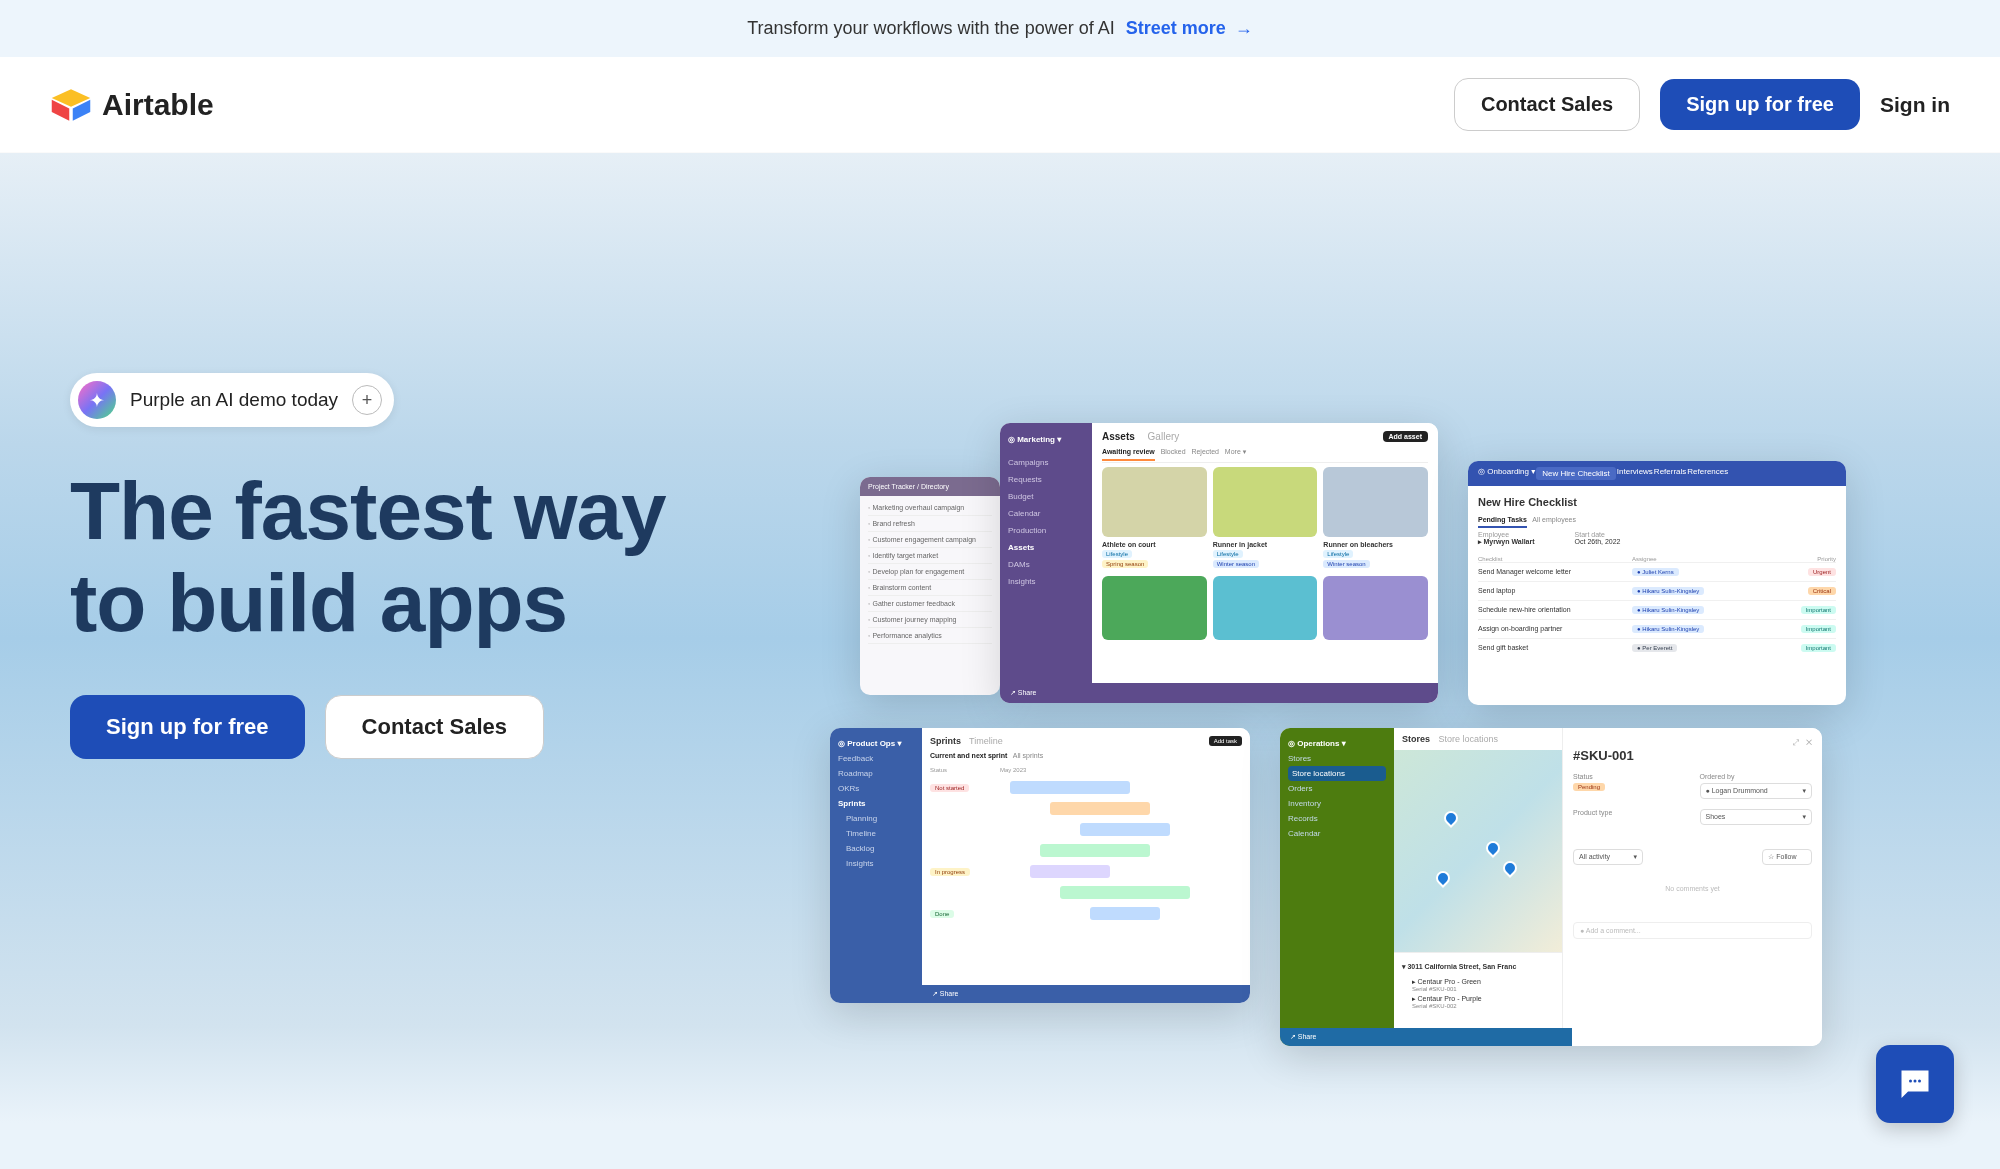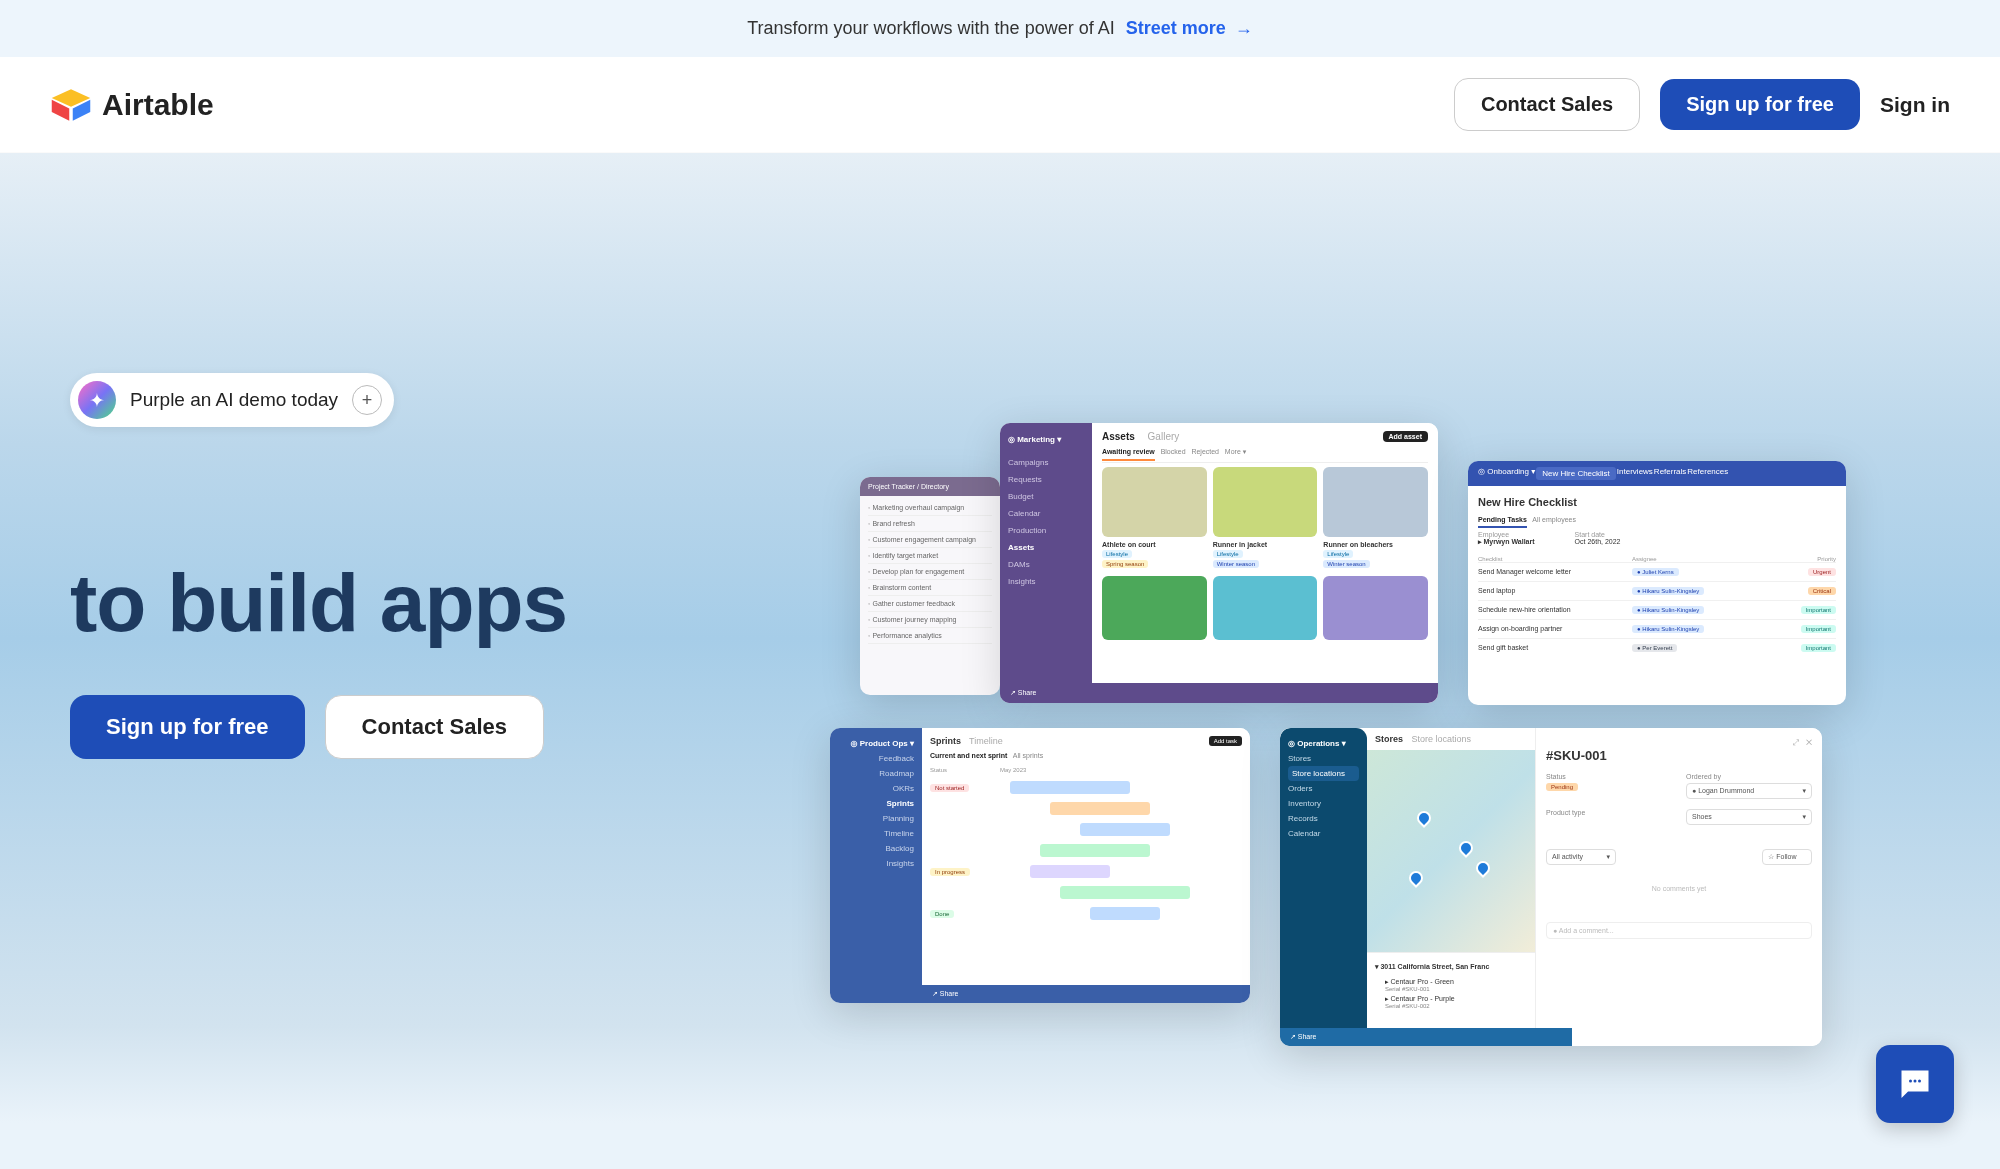--- a/index.html
+++ b/index.html
@@ -249,38 +249,38 @@
 .badge-gray{background:#e5e7eb;color:#374151;}
 
 
 .m-sprints {
   left: -30px; top: 305px;
   width: 420px; height: 275px;
   display:flex;
 }
 .m-sp-sidebar{width:92px;background:#3a5fa8;color:#c8d4eb;padding:8px;font-size:8px;}
 .m-sp-sidebar .hd{color:#fff;font-weight:600;}
-.m-sp-sidebar div{padding:3px 0;text-align:right;}
+.m-sp-sidebar div{padding:3px 0;}
 .m-sp-main{flex:1;padding:8px;background:#fff;position:relative;}
 .m-sp-main .ttl{font-size:9px;font-weight:600;}
 .m-sp-main .ttl .inactive{color:#aaa;margin-left:8px;font-weight:400;}
 .m-sp-main .addtask{position:absolute;right:8px;top:8px;background:#222;color:#fff;font-size:6px;padding:2px 5px;border-radius:3px;}
 .m-sp-main .sub{font-size:7px;color:#888;margin-top:6px;}
 .gantt-row{display:flex;align-items:center;font-size:7px;color:#666;margin-top:8px;}
 .gantt-row .label{width:70px;}
 .gantt-bar{height:13px;border-radius:3px;}
 .m-sp-footer{position:absolute;bottom:0;left:0;right:0;background:#3a5fa8;color:#fff;font-size:7px;padding:5px 10px;}
 
 
 .m-ops {
   left: 420px; top: 305px;
   width: 542px; height: 318px;
   display:flex;
 }
-.m-ops-sidebar{width:87px;background:#0c4a6e;color:#c3d9e8;padding:8px;font-size:8px;border-radius:11px;}
+.m-ops-sidebar{width:114px;background:#4d7c0f;color:#c3d9e8;padding:8px;font-size:8px;}
 .m-ops-sidebar .hd{color:#fff;font-weight:600;}
 .m-ops-sidebar div{padding:3px 0;}
 .m-ops-sidebar .active{background:#1a5c8f;border-radius:4px;padding:3px 4px;color:#fff;}
 .m-ops-map{width:168px;position:relative;}
 .m-ops-map .map-hd{padding:6px 8px;font-size:9px;font-weight:600;background:#fff;}
 .m-ops-map .map-hd .sub{color:#aaa;font-weight:400;margin-left:6px;}
 .m-ops-map .map-area{height:202px;background:linear-gradient(135deg,#cde7d8,#bfe0e8,#f2edd8);position:relative;}
 .map-pin{position:absolute;width:14px;height:14px;background:#1e7bd9;border-radius:50% 50% 50% 0;transform:rotate(-45deg);border:2px solid #fff;}
 .m-ops-map .loc-list{background:#fff;padding:6px 8px;font-size:7px;border-top:1px solid #eee;}
 .m-ops-map .loc-list .loc{font-weight:600;padding:4px 0;}
@@ -351,21 +351,21 @@
 </div>
 
 <div class="hero">
   <div class="hero-left">
     <div class="ai-demo-pill">
       <span class="circle-icon">✦</span>
       <span>Purple an AI demo today</span>
       <span class="plus-circle">+</span>
     </div>
     <h1 class="hero-title">
-      <br>
+      <span>The fastest way</span><br>
       <span>to build apps</span>
     </h1>
     <div class="hero-cta">
       <button class="btn btn-primary">Sign up for free</button>
       <button class="btn btn-outline">Contact Sales</button>
     </div>
   </div>
 
   <div class="mockup-cluster">
 

